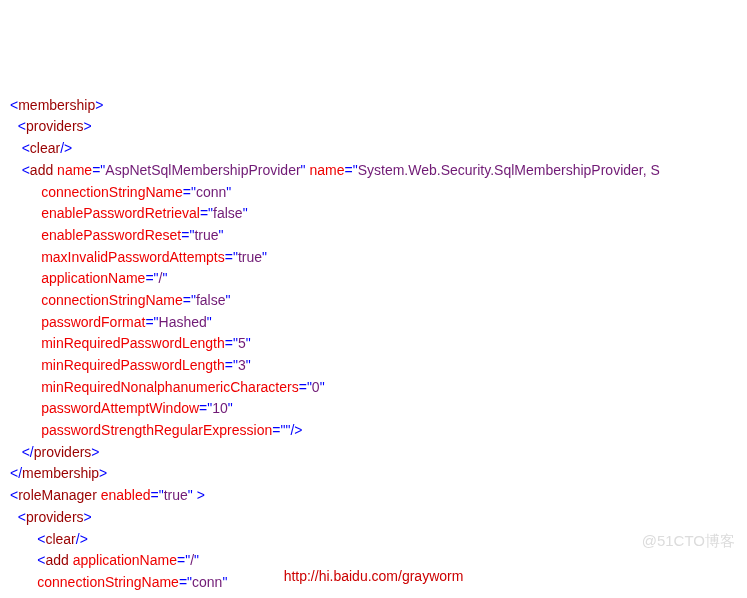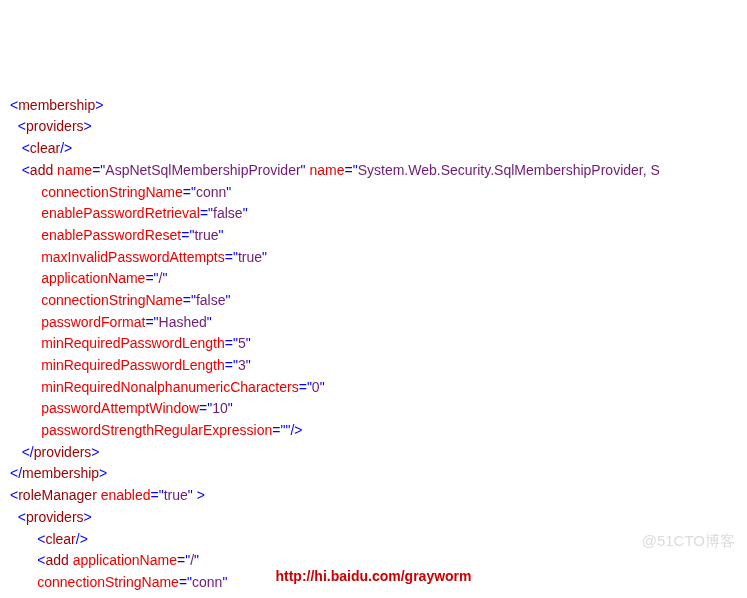--- a/index.html
+++ b/index.html
@@ -24,21 +24,21 @@
       color: #dcdcdc;
       font-size: 15px;
       font-family: "Microsoft YaHei", Arial, sans-serif;
     }
     .footer-url {
       position: absolute;
       left: 50%;
       transform: translateX(-50%);
       bottom: 10px;
       color: #cc0000;
-      font-weight: bold;
+      font-weight: normal;
       font-family: "Comic Sans MS", "Arial", cursive, sans-serif;
       font-size: 14px;
     }
   </style>
 </head>
 <body>
 
 
 
 <div><span class="b">&lt;</span><span class="t">membership</span><span class="b">&gt;</span>

